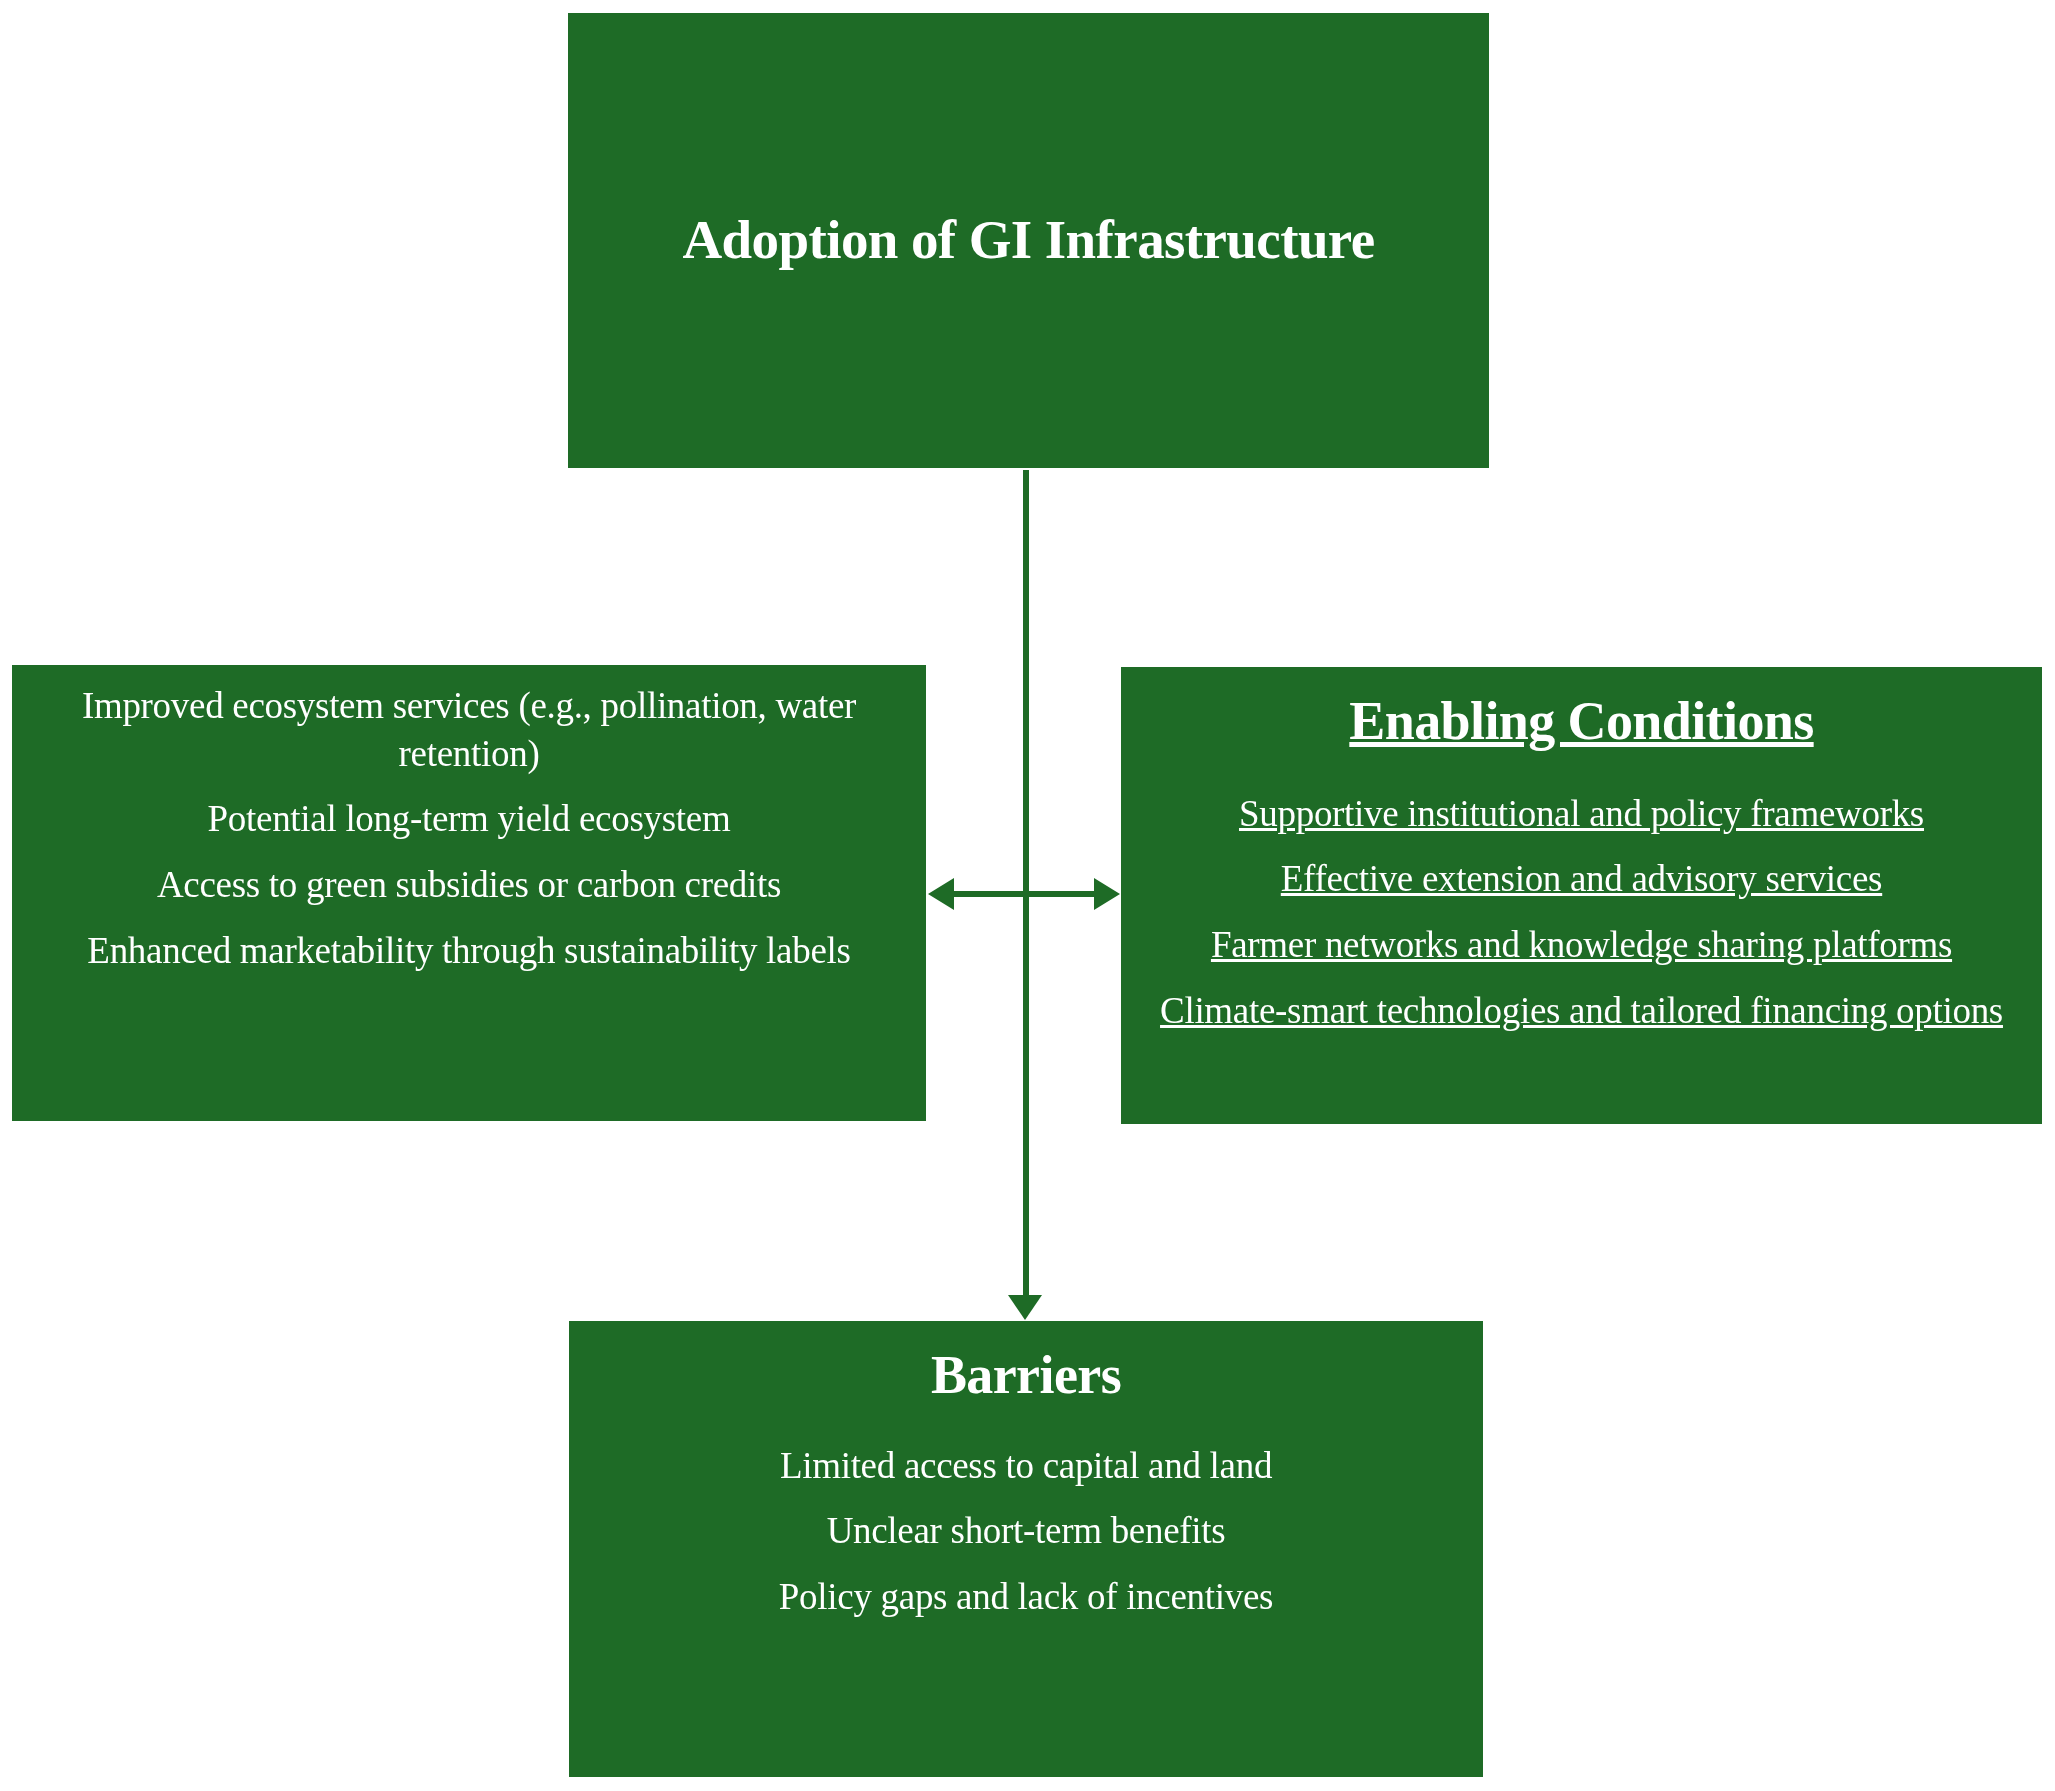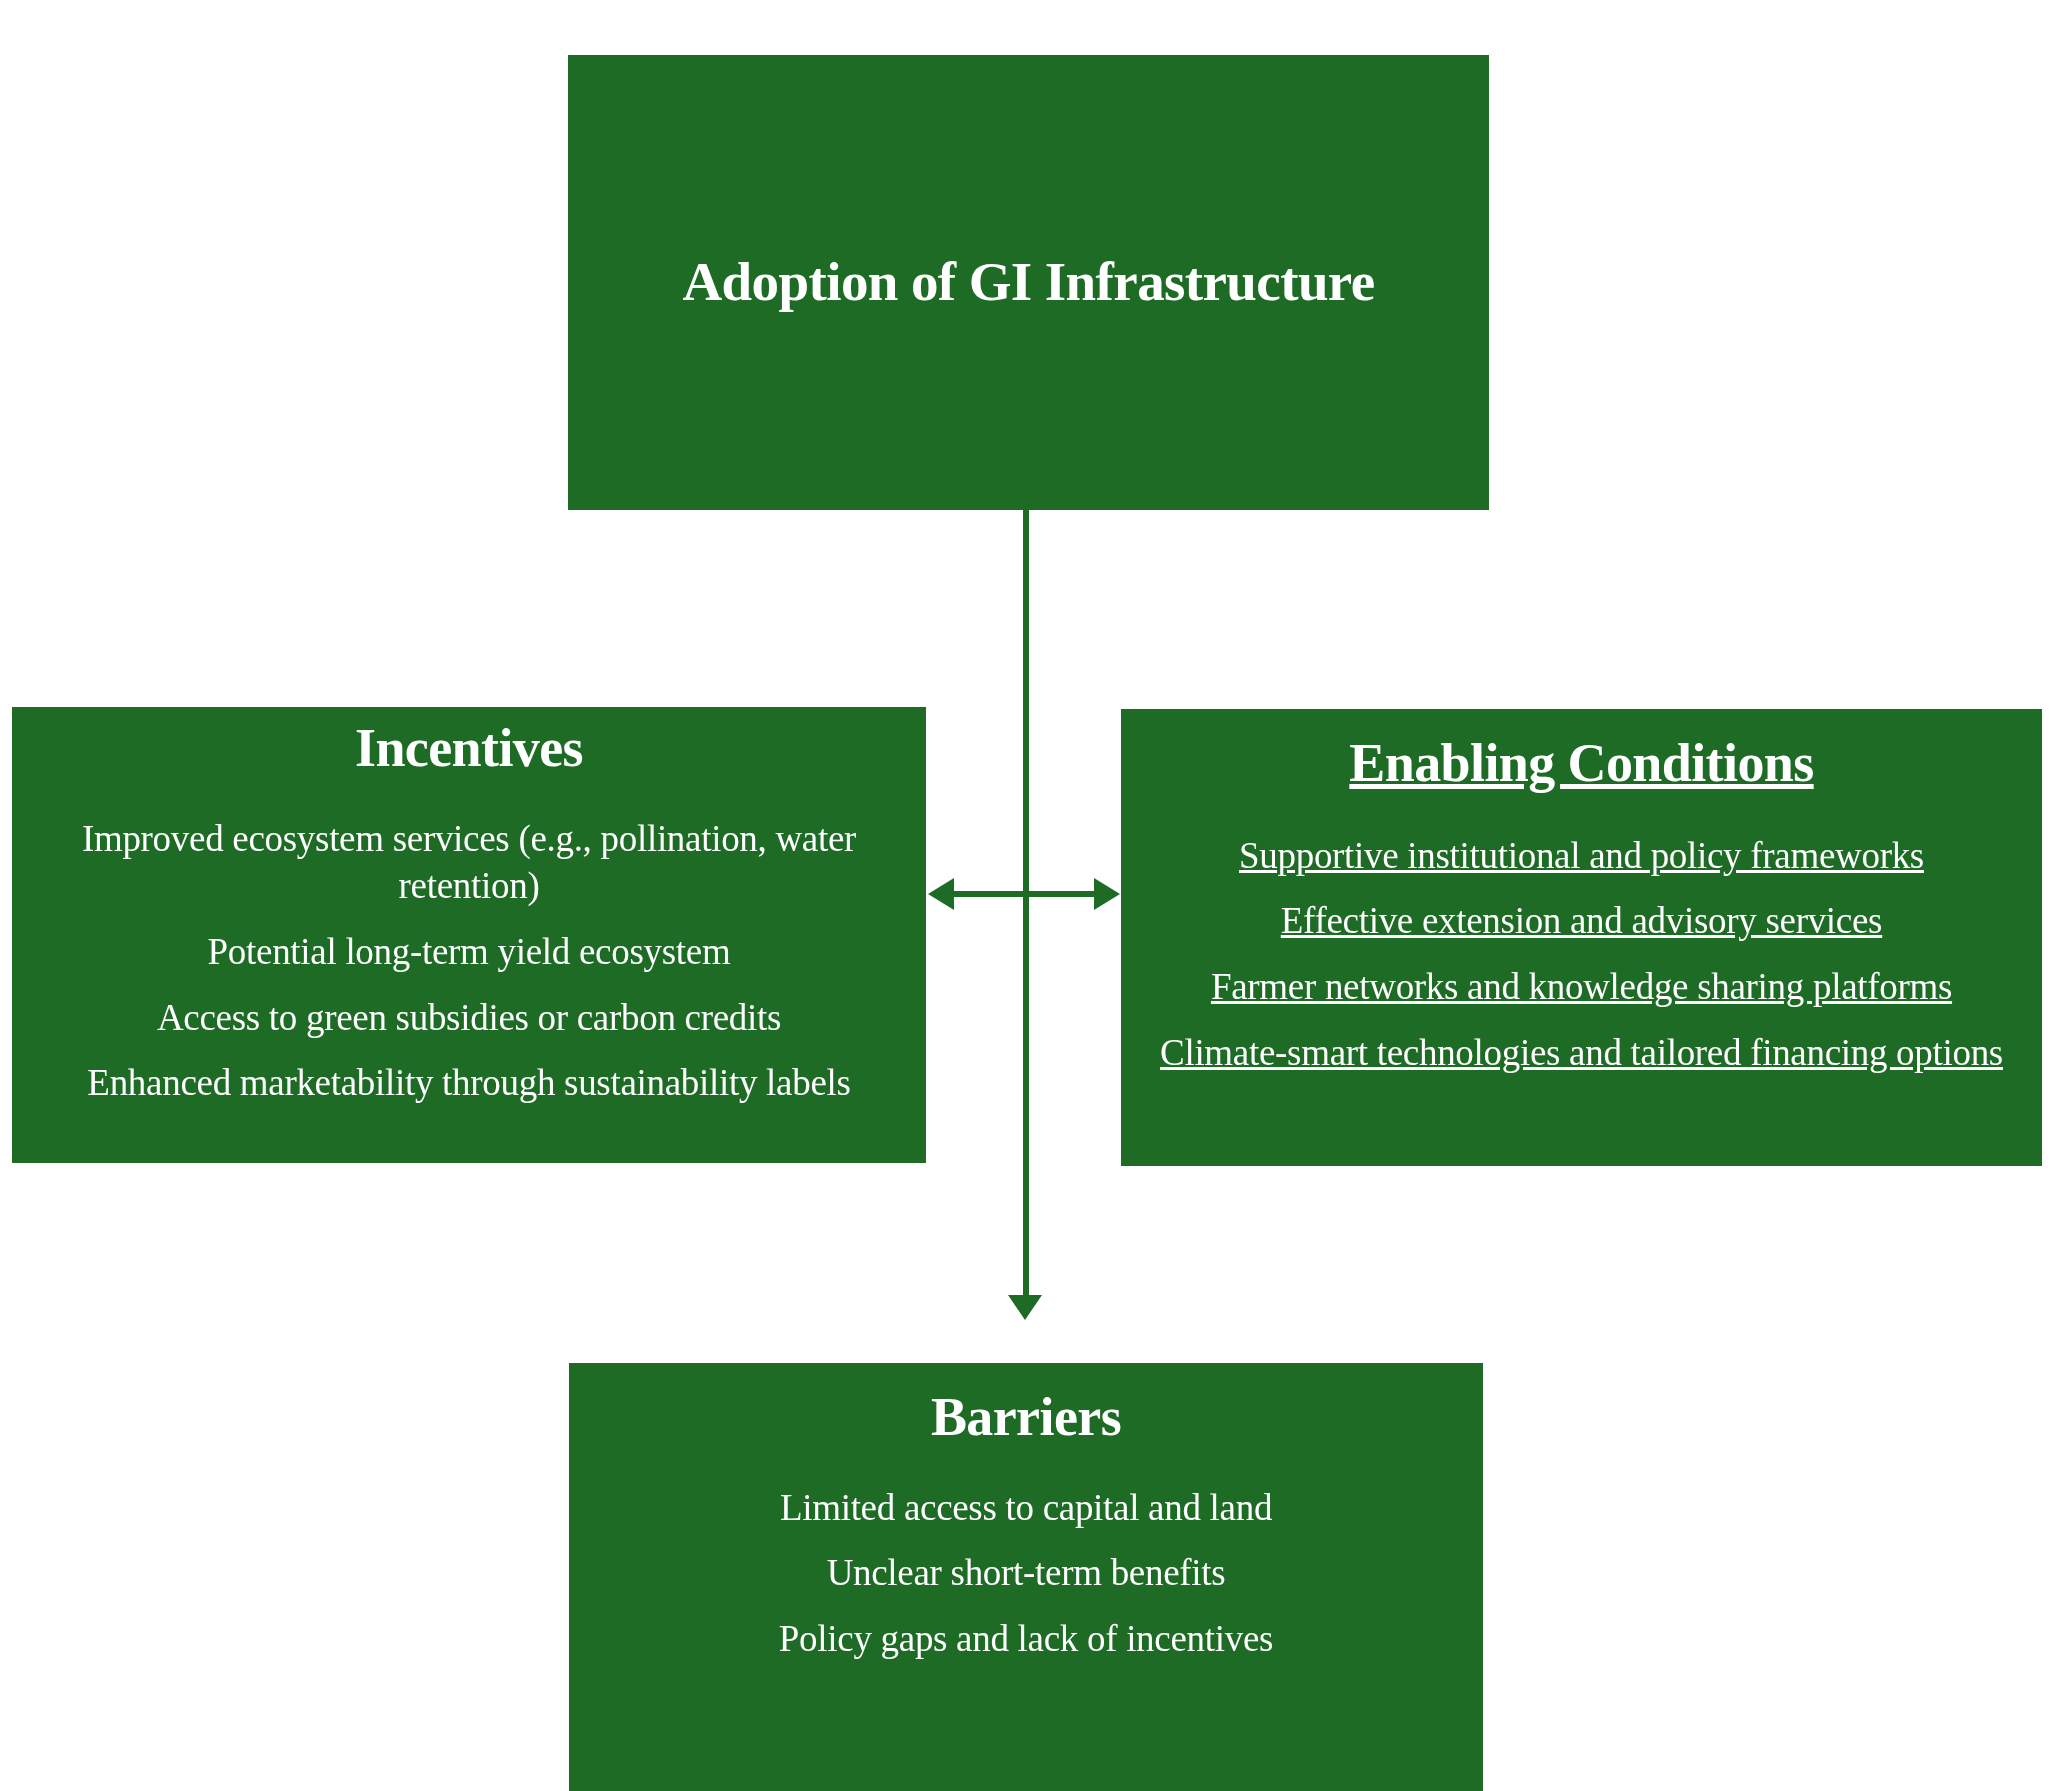--- a/index.html
+++ b/index.html
@@ -17,21 +17,20 @@
   }
   .box {
     position: absolute;
     background: #1e6b26;
     color: #ffffff;
     display: flex;
     flex-direction: column;
     align-items: center;
     box-sizing: border-box;
     text-align: center;
-    margin-top: 42px;
   }
   .box-title {
     font-weight: bold;
     font-size: 54px;
     line-height: 1.25;
     letter-spacing: -0.6px;
   }
   .box-item {
     font-size: 37px;
     line-height: 1.28;
@@ -109,21 +108,20 @@
 </head>
 <body>
 
 <div class="canvas">
 
   <div class="box adoption">
     <div class="box-title">Adoption of GI Infrastructure</div>
   </div>
 
   <div class="box incentives">
-    <div class="box-title">Incentives</div>
     <div class="box-item">Improved ecosystem services (e.g., pollination, water retention)</div>
     <div class="box-item">Potential long-term yield ecosystem</div>
     <div class="box-item">Access to green subsidies or carbon credits</div>
     <div class="box-item">Enhanced marketability through sustainability labels</div>
   </div>
 
   <div class="box enabling">
     <div class="box-title">Enabling Conditions</div>
     <div class="box-item">Supportive institutional and policy frameworks</div>
     <div class="box-item">Effective extension and advisory services</div>

